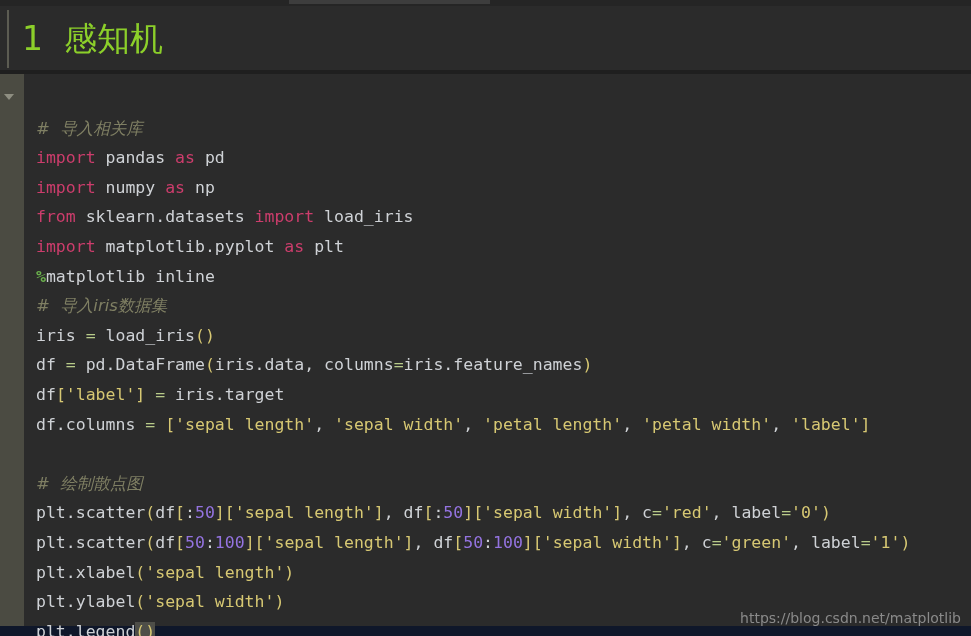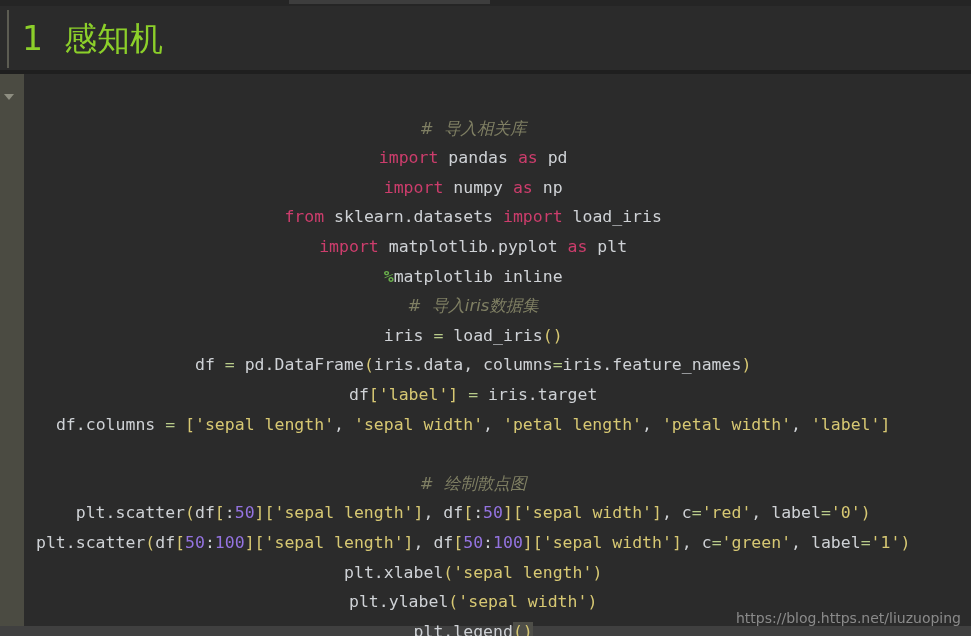--- a/index.html
+++ b/index.html
@@ -1,38 +1,38 @@
 <!DOCTYPE html>
 <html><head>
 <meta charset="utf-8">
 <style>
   html,body{margin:0;padding:0;}
   body{
     width:971px;height:636px;overflow:hidden;
     background:#2b2b2b;
     font-family:"DejaVu Sans Mono","Liberation Mono",monospace;
   }
-  .app{position:relative;width:971px;height:636px;background:#404040;}
+  .app{position:relative;width:971px;height:636px;background:#0f172a;}
 
   
   .topstrip{position:absolute;left:0;top:0;width:971px;height:6px;background:#252525;}
   .topstrip .tab{position:absolute;left:289px;top:0;width:201px;height:4px;background:#3d3d3d;}
 
   
   .heading-cell{position:absolute;left:0;top:6px;width:971px;height:66px;background:#2b2b2b;}
   .heading-bar{position:absolute;left:7px;top:4px;width:2px;height:58px;background:#5c5c52;}
   .heading-text{
     position:absolute;left:22px;top:10px;
     font-family:"DejaVu Sans","Liberation Sans",sans-serif;
     font-size:33px;line-height:46px;color:#8ccf2a;white-space:pre;
   }
   .heading-divider{position:absolute;left:0;top:70px;width:971px;height:4px;background:#1f1f1f;}
 
   
-  .code-cell{position:absolute;left:0;top:74px;width:971px;height:552px;background:#2b2b2b;text-align:center;}
+  .code-cell{position:absolute;left:0;top:74px;width:971px;height:552px;background:#2b2b2b;}
   .gutter{position:absolute;left:0;top:0;width:24px;height:552px;background:#4b4b42;}
   .collapse-icon{position:absolute;left:4px;top:20px;width:0;height:0;
     border-left:5px solid transparent;border-right:5px solid transparent;
     border-top:6px solid #9a9a8c;opacity:.85;}
   .code-area{position:absolute;left:24px;top:0;width:947px;height:552px;background:#2b2b2b;}
   .code{
     position:absolute;left:12px;top:10px;
     font-family:"DejaVu Sans Mono","Liberation Mono",monospace;
     font-size:16.5px;line-height:29.6px;
     white-space:pre;
@@ -82,15 +82,15 @@
       <div class="collapse-icon"></div>
     </div>
 
     <div class="code-area">
       <div class="code">
 <span class="ln"><span class="cmt">#  导入相关库</span></span><span class="ln"><span class="kw">import</span><span class="id"> pandas </span><span class="kw">as</span><span class="id"> pd</span></span><span class="ln"><span class="kw">import</span><span class="id"> numpy </span><span class="kw">as</span><span class="id"> np</span></span><span class="ln"><span class="kw">from</span><span class="id"> sklearn.datasets </span><span class="kw">import</span><span class="id"> load_iris</span></span><span class="ln"><span class="kw">import</span><span class="id"> matplotlib.pyplot </span><span class="kw">as</span><span class="id"> plt</span></span><span class="ln"><span class="magic">%</span><span class="id">matplotlib inline</span></span><span class="ln"><span class="cmt">#  导入iris数据集</span></span><span class="ln"><span class="id">iris </span><span class="op">=</span><span class="id"> load_iris</span><span class="paren">()</span></span><span class="ln"><span class="id">df </span><span class="op">=</span><span class="id"> pd.DataFrame</span><span class="paren">(</span><span class="id">iris.data</span><span class="punct">,</span><span class="id"> columns</span><span class="op">=</span><span class="id">iris.feature_names</span><span class="paren">)</span></span><span class="ln"><span class="id">df</span><span class="brk">[</span><span class="str">'label'</span><span class="brk">]</span><span class="id"> </span><span class="op">=</span><span class="id"> iris.target</span></span><span class="ln"><span class="id">df.columns </span><span class="op">=</span><span class="id"> </span><span class="brk">[</span><span class="str">'sepal length'</span><span class="punct">, </span><span class="str">'sepal width'</span><span class="punct">, </span><span class="str">'petal length'</span><span class="punct">, </span><span class="str">'petal width'</span><span class="punct">, </span><span class="str">'label'</span><span class="brk">]</span></span><span class="ln"> </span><span class="ln"><span class="cmt">#  绘制散点图</span></span><span class="ln"><span class="id">plt.scatter</span><span class="paren">(</span><span class="id">df</span><span class="brk">[</span><span class="punct">:</span><span class="num">50</span><span class="brk">][</span><span class="str">'sepal length'</span><span class="brk">]</span><span class="punct">, </span><span class="id">df</span><span class="brk">[</span><span class="punct">:</span><span class="num">50</span><span class="brk">][</span><span class="str">'sepal width'</span><span class="brk">]</span><span class="punct">, </span><span class="id">c</span><span class="op">=</span><span class="str">'red'</span><span class="punct">, </span><span class="id">label</span><span class="op">=</span><span class="str">'0'</span><span class="paren">)</span></span><span class="ln"><span class="id">plt.scatter</span><span class="paren">(</span><span class="id">df</span><span class="brk">[</span><span class="num">50</span><span class="punct">:</span><span class="num">100</span><span class="brk">][</span><span class="str">'sepal length'</span><span class="brk">]</span><span class="punct">, </span><span class="id">df</span><span class="brk">[</span><span class="num">50</span><span class="punct">:</span><span class="num">100</span><span class="brk">][</span><span class="str">'sepal width'</span><span class="brk">]</span><span class="punct">, </span><span class="id">c</span><span class="op">=</span><span class="str">'green'</span><span class="punct">, </span><span class="id">label</span><span class="op">=</span><span class="str">'1'</span><span class="paren">)</span></span><span class="ln"><span class="id">plt.xlabel</span><span class="paren">(</span><span class="str">'sepal length'</span><span class="paren">)</span></span><span class="ln"><span class="id">plt.ylabel</span><span class="paren">(</span><span class="str">'sepal width'</span><span class="paren">)</span></span><span class="ln"><span class="id">plt.legend</span><span class="paren match">()</span></span>
       </div>
     </div>
   </div>
 
-  <div class="watermark">https://blog.https.net/liuzuoping</div>
+  <div class="watermark">https://blog.csdn.net/matplotlib</div>
 
 </div>
 
 </body></html>

